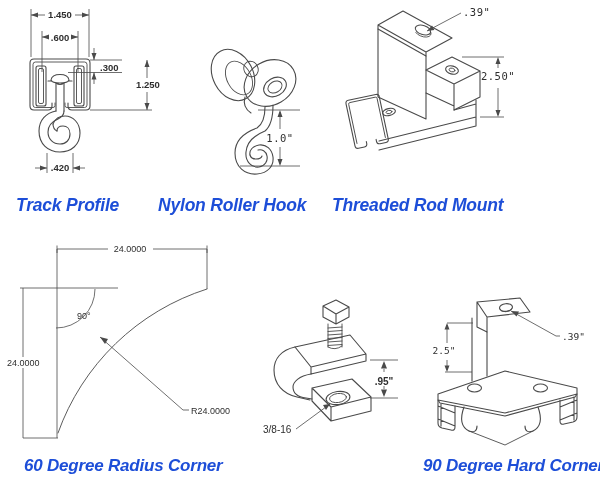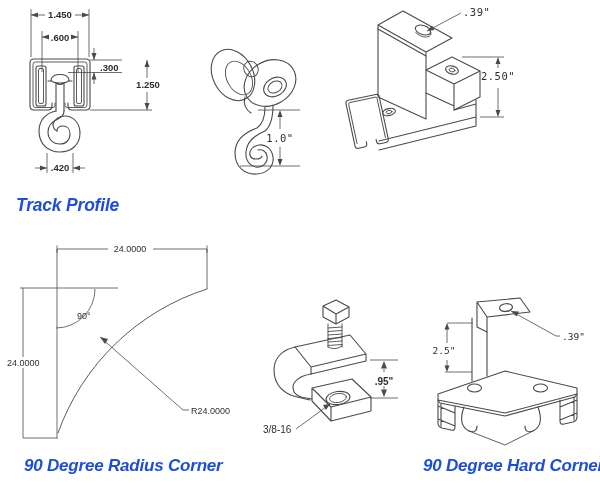--- a/index.html
+++ b/index.html
@@ -177,16 +177,18 @@
     <path class="ah" d="M27,33 l-2.5,6.5 h5 z M27,82 l-2.5,-6.5 h5 z"></path>
     <rect class="bg" x="10" y="54" width="29" height="12"></rect>
     <text class="cads" x="24" y="64" text-anchor="middle">2.5"</text>
 
     <path class="dl" d="M91,21 L136,46 H140"></path>
     <path class="ah" d="M91,21 L99,21.5 L96.5,26.5 Z"></path>
     <text class="cads" x="142" y="50">.39"</text>
   </svg>
 
   <div class="cap" style="left:16px;top:195px">Track Profile</div>
-  <div class="cap" style="left:24px;top:456px;font-size:17px">90 Degree Radius Corner</div>
+  <div class="cap" style="left:158px;top:195px">Nylon Roller Hook</div>
+  <div class="cap" style="left:332px;top:195px">Threaded Rod Mount</div>
+  <div class="cap" style="left:24px;top:456px;font-size:17px">60 Degree Radius Corner</div>
   <div class="cap" style="left:423px;top:456px;font-size:17px">90 Degree Hard Corner</div>
 
 </div>
 
 </body></html>

